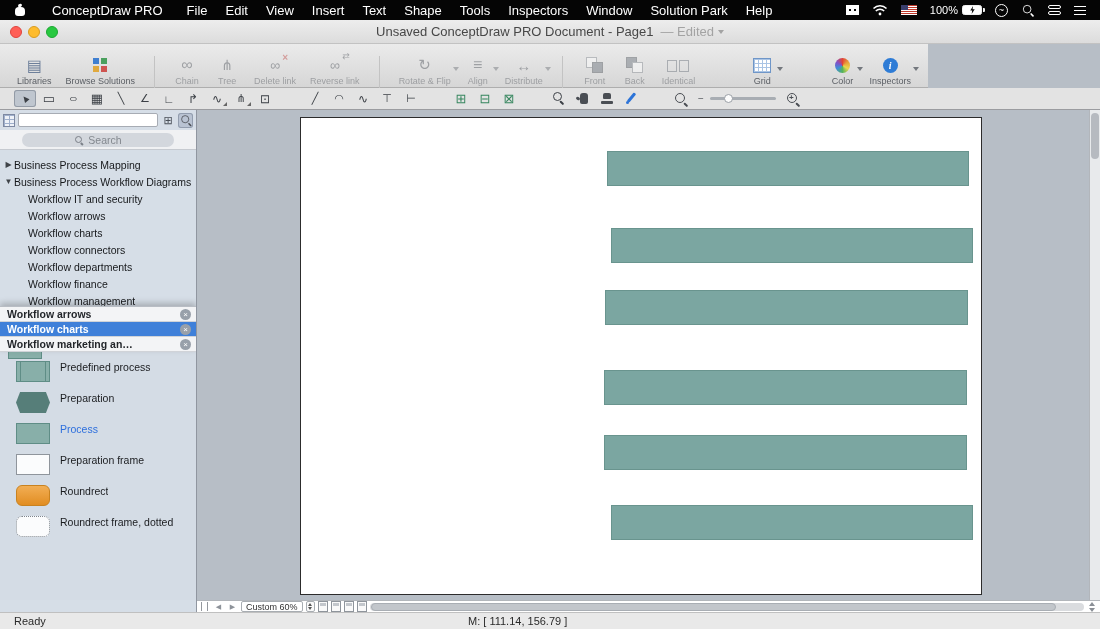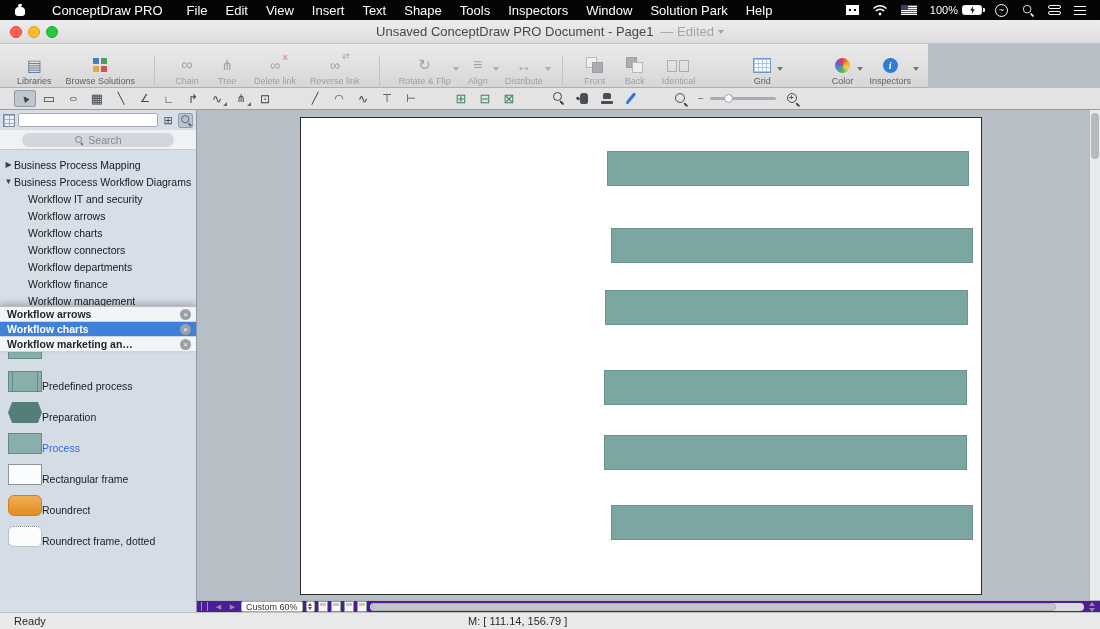--- a/index.html
+++ b/index.html
@@ -148,21 +148,21 @@
   .treeitem[data-expanded="false"] .arrow::before{content:"▶"}
   .treeitem[data-expanded="true"] .arrow::before{content:"▼"}
   .sb-tabs{position:relative;z-index:2;height:46px;border-top:1px solid #b8bdc4;box-shadow:0 -3px 6px rgba(0,0,0,.22)}
   .libtab{height:15px;display:flex;align-items:center;padding:0 5px 0 7px;background:#f3f4f6;border-bottom:1px solid #d0d3d8;cursor:default}
   .libtab[data-selected="true"]{background:#3f80d9}
   .ltlabel{flex:1;font-size:10.5px;font-weight:700;color:#23262b;white-space:nowrap;overflow:hidden}
   .libtab[data-selected="true"] .ltlabel{color:#fff}
   .closeico{width:11px;height:11px;border-radius:50%;background:#98a0aa;color:#fff;font-size:8px;line-height:11px;text-align:center;flex:none}
   .sb-shapes{position:relative;height:248px;overflow:hidden;background:#d4dce5;padding-top:9px}
   .shape-partial{position:absolute;left:8px;top:-13px;width:34px;height:20px;background:#88afa9;border:1px solid #5f8d86}
-  .shaperow{height:31px;display:flex;align-items:flex-end;padding-left:8px;cursor:default}
+  .shaperow{height:31px;display:flex;align-items:flex-start;gap:10px;padding-left:16px;cursor:default}
   .shlabel{font-size:10.5px;color:#1a1c1f;white-space:nowrap;overflow:hidden}
   .shaperow[data-selected="true"] .shlabel{color:#2d6fdd}
   .shapeico{position:relative;width:34px;height:21px;flex:none;display:block}
   .shapeico[data-icon="predefined-process"]{background:#88afa9;border:1px solid #5f8d86}
   .shapeico[data-icon="predefined-process"]::before{content:"";position:absolute;left:3px;top:0;bottom:0;width:1px;background:#5f8d86}
   .shapeico[data-icon="predefined-process"]::after{content:"";position:absolute;right:3px;top:0;bottom:0;width:1px;background:#5f8d86}
   .shapeico[data-icon="preparation"]{background:#567e79;clip-path:polygon(12% 0,88% 0,100% 50%,88% 100%,12% 100%,0 50%)}
   .shapeico[data-icon="process"]{background:#88afa9;border:1px solid #5f8d86}
   .shapeico[data-icon="rect-frame"]{background:#fbfcfd;border:1px solid #8f959c}
   .shapeico[data-icon="rect-frame-dotted"]{background:#fbfcfd;border:1px dotted #7e858d}
@@ -171,21 +171,21 @@
   .shapeico[data-icon="roundrect-frame-dotted"]{background:#fbfcfd;border:1px dotted #7e858d;border-radius:6px}
 
   
   .canvas-area{position:absolute;left:197px;top:110px;width:892px;height:490px;background:#b7bec6}
   .page{position:absolute;left:103px;top:7px;width:682px;height:478px;background:#fff;border:1px solid #2c2c2c}
   .shape-bar{position:absolute;border:1px solid #69948e}
   .vscroll{position:absolute;left:1089px;top:110px;width:11px;height:490px;background:#e8eaec;border-left:1px solid #b2b6bb}
   .vthumb{position:absolute;left:1px;top:3px;width:8px;height:46px;background:#b6bac0;border-radius:4px}
 
   
-  .hscroll{position:absolute;left:197px;top:600px;width:903px;height:12px;background:#4c1d95;border-top:1px solid #b2b6bb;
+  .hscroll{position:absolute;left:197px;top:600px;width:903px;height:12px;background:#ffffff;border-top:1px solid #b2b6bb;
            display:flex;align-items:center;gap:3px;padding:0 2px}
   .splitter{width:7px;height:9px;border-left:1px solid #94989e;border-right:1px solid #94989e;margin:0 2px}
   .navarrow{font-size:7px;color:#8e939a;width:11px;text-align:center}
   .zoombox{height:11px;min-width:60px;background:#fff;border:1px solid #a8adb2;border-radius:2px;font-size:9px;color:#333;
            display:flex;align-items:center;justify-content:center;padding:0 4px;white-space:nowrap}
   .stepper{width:9px;height:11px;background:#fafafa;border:1px solid #a8adb2;border-radius:2px;display:flex;flex-direction:column;align-items:center;justify-content:center;gap:1px}
   .stepper i{display:block;width:0;height:0}
   .stepper .up{border-left:2.5px solid transparent;border-right:2.5px solid transparent;border-bottom:3px solid #555}
   .stepper .dn{border-left:2.5px solid transparent;border-right:2.5px solid transparent;border-top:3px solid #555}
   .pgico{width:10px;height:11px;background:#fafafa;border:1px solid #8f959c}
@@ -583,21 +583,21 @@
           <span class="shlabel">Preparation</span>
         </div>
 
         <div class="shaperow" data-selected="true">
           <span class="shapeico" data-icon="process"></span>
           <span class="shlabel">Process</span>
         </div>
 
         <div class="shaperow">
           <span class="shapeico" data-icon="rect-frame"></span>
-          <span class="shlabel">Rectangular frame</span>
+          <span class="shlabel">Preparation frame</span>
         </div>
 
 
         <div class="shaperow">
           <span class="shapeico" data-icon="roundrect"></span>
           <span class="shlabel">Roundrect</span>
         </div>
 
 
         <div class="shaperow">

